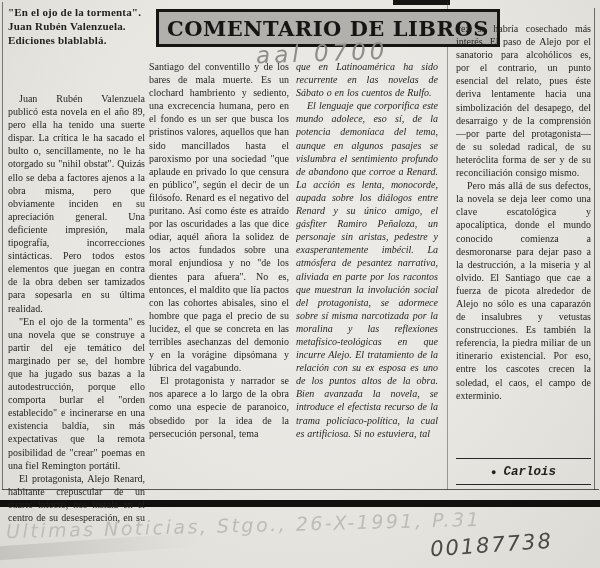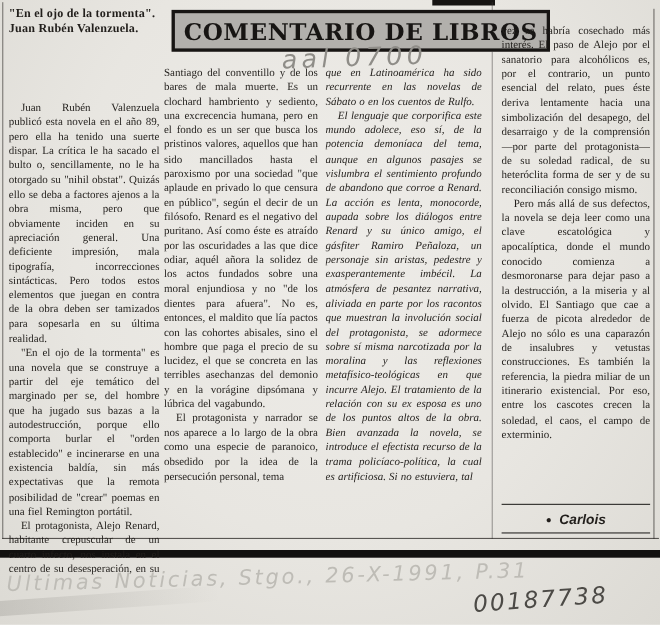--- a/index.html
+++ b/index.html
@@ -35,21 +35,21 @@
   .col p.cont{text-indent:0;}
   .col1{left:8px;top:56px;width:137px;height:432px;margin-top:36px;}
   .col2{left:149px;top:60px;width:140px;height:430px;}
   .col3{left:296px;top:60px;width:142px;height:430px;font-style:italic;}
   .col4{left:456px;top:6px;width:135px;height:449px;margin-top:16px;}
   
   .sig{position:absolute;left:456px;top:458px;width:135px;}
   .sig .rule{height:1px;background:#2a2826;}
   .sig .row{display:flex;align-items:center;justify-content:center;gap:7px;padding:6px 0 5px 0;}
   .sig .dot{font-size:9px;line-height:9px;}
-  .sig .name{font-style:italic;font-weight:bold;font-size:12.5px;font-family:Liberation Sans, sans-serif;}
+  .sig .name{font-style:italic;font-weight:bold;font-size:12.5px;font-family:Liberation Mono, monospace;}
   
   .hand{position:absolute;font-family:"DejaVu Sans",sans-serif;font-style:italic;white-space:nowrap;}
   .hand-code{left:256px;top:40px;font-size:23px;color:#8f8d88;letter-spacing:4px;transform:rotate(-2deg);}
   .hand-source{left:6px;top:514px;font-size:19px;color:#bebcb6;letter-spacing:2.5px;transform:rotate(-1.5deg);}
   .hand-number{left:430px;top:533px;font-size:21px;color:#4c4a46;letter-spacing:2px;transform:rotate(-4deg);}
 </style>
 </head>
 <body>
 
 <div class="scan">
@@ -58,20 +58,21 @@
   <div class="frame-left"></div>
   <div class="frame-right"></div>
   <div class="divider-c34"></div>
   <div class="frame-bottom"></div>
   <div class="thick-bar"></div>
   <div class="smudge"></div>
 
   <div class="byline">
       <div>"En el ojo de la tormenta".</div>
       <div>Juan Rubén Valenzuela.</div>
+      <div>Ediciones blablablá.</div>
     </div>
 
   <div class="title-box">
     <span>COMENTARIO DE LIBROS</span>
   </div>
 
   <div class="col col1">
       <p>Juan Rubén Valenzuela publicó esta novela en el año 89, pero ella ha tenido una suerte dispar. La crítica le ha sacado el bulto o, sencillamente, no le ha otorgado su "nihil obstat". Quizás ello se deba a factores ajenos a la obra misma, pero que obviamente inciden en su apreciación general. Una deficiente impresión, mala tipografía, incorrecciones sintácticas. Pero todos estos elementos que juegan en contra de la obra deben ser tamizados para sopesarla en su última realidad.</p>
       <p>"En el ojo de la tormenta" es una novela que se construye a partir del eje temático del marginado per se, del hombre que ha jugado sus bazas a la autodestrucción, porque ello comporta burlar el "orden establecido" e incinerarse en una existencia baldía, sin más expectativas que la remota posibilidad de "crear" poemas en una fiel Remington portátil.</p>
       <p>El protagonista, Alejo Renard, habitante crepuscular de un cuarto infecto, nos instala en el centro de su desesperación, en su deambular por las calles del</p>

